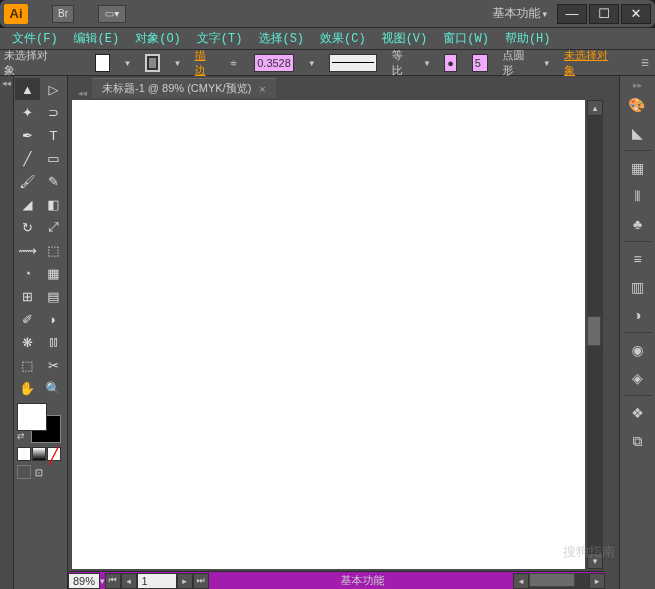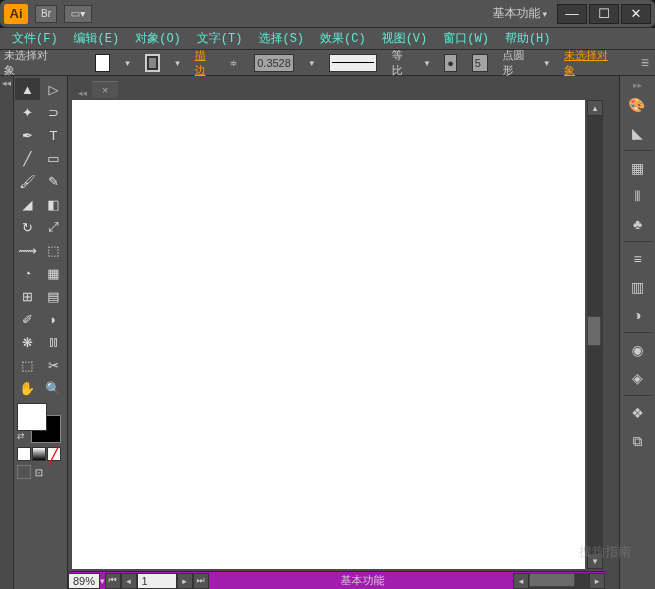--- a/index.html
+++ b/index.html
@@ -1,33 +1,33 @@
 <!DOCTYPE html>
 <html><head>
 <meta charset="utf-8">
 <style>
 * { margin: 0; padding: 0; box-sizing: border-box; font-family: "Microsoft YaHei", sans-serif; }
 body { background: #1a1a1a; width: 655px; height: 589px; overflow: hidden; }
 .titlebar { height: 28px; background: #535353; display: flex; align-items: center; padding: 0 4px; border-bottom: 1px solid #2a2a2a; border-radius: 6px; }
 .logo { width: 24px; height: 20px; background: #ff9a00; color: #4a2c00; font-weight: bold; font-size: 13px; display: flex; align-items: center; justify-content: center; border-radius: 2px; }
-.titlebar-btn { width: 22px; height: 18px; background: #6a6a6a; margin-left: 7px; border: 1px solid #3a3a3a; display: flex; align-items: center; justify-content: center; color: #ddd; font-size: 10px; }
+.titlebar-btn { width: 22px; height: 18px; background: #6a6a6a; margin-left: 24px; border: 1px solid #3a3a3a; display: flex; align-items: center; justify-content: center; color: #ddd; font-size: 10px; }
 .spacer { flex: 1; }
 .workspace-label { color: #ccc; font-size: 12px; padding: 0 6px; display: flex; align-items: center; }
 .win-controls { display: flex; gap: 0; }
 .win-btn { width: 30px; height: 20px; background: #3a3a3a; color: #eee; display: flex; align-items: center; justify-content: center; font-size: 13px; margin-left: 2px; border: 1px solid #222; }
 .menubar { height: 22px; background: #535353; display: flex; align-items: center; padding: 0 4px; border-bottom: 1px solid #2a2a2a; }
 .menu-item { color: #5eead4; font-size: 12px; padding: 0 8px; cursor: pointer; font-family: Liberation Mono, monospace; }
 .controlbar { height: 26px; background: #535353; display: flex; align-items: center; padding: 0 4px; gap: 15px; border-bottom: 1px solid #2a2a2a; }
 .ctrl-label { color: #ccc; font-size: 11px; }
 .ctrl-link { color: #ff9a00; font-size: 11px; text-decoration: underline; }
 .swatch { width: 18px; height: 18px; border: 1px solid #222; }
 .swatch.white { background: #fff; }
 .swatch.gray { background: #888; border: 2px solid #ccc; box-shadow: inset 0 0 0 2px #333; width: 18px; height: 18px; }
 .dropdown-arrow { color: #ccc; font-size: 9px; }
-.input-box { background: #a3a3a3; border: 1px solid #333; height: 18px; font-size: 11px; padding: 0 2px; display: flex; align-items: center; color: #333; text-align: center; }
+.input-box { background: #f0abfc; border: 1px solid #333; height: 18px; font-size: 11px; padding: 0 2px; display: flex; align-items: center; color: #333; text-align: center; }
 .stroke-preview { width: 58px; height: 18px; background: #eee; border: 1px solid #333; display: flex; align-items: center; justify-content: center; }
 .stroke-preview::before { content: ""; width: 42px; height: 1px; background: #000; }
 .main-area { display: flex; height: 513px; }
 .left-strip { width: 14px; background: #4a4a4a; border-right: 1px solid #2a2a2a; }
 .left-strip-top { height: 14px; display: flex; align-items: center; justify-content: center; color: #aaa; font-size: 9px; }
 .toolbox { width: 54px; background: #535353; border-right: 1px solid #2a2a2a; padding: 2px 1px; }
 .tool-row { display: flex; gap: 1px; margin-bottom: 1px; }
 .tool { width: 25px; height: 22px; background: #535353; border: 1px solid transparent; display: flex; align-items: center; justify-content: center; color: #ddd; font-size: 13px; cursor: pointer; }
 .tool.active { background: #3a3a3a; }
 .color-picker { margin-top: 4px; width: 48px; height: 42px; position: relative; }
@@ -50,21 +50,21 @@
 .statusbar { height: 18px; background: #a21caf; display: flex; align-items: center; border-top: 1px solid #2a2a2a; font-size: 11px; color: #ccc; }
 .status-zoom { background: #eee; color: #333; padding: 0 4px; height: 16px; display: flex; align-items: center; border: 1px solid #333; }
 .nav-btn { width: 16px; height: 16px; background: #535353; display: flex; align-items: center; justify-content: center; font-size: 9px; border: 1px solid #333; color: #ccc; }
 .status-page { background: #eee; color: #333; width: 40px; height: 16px; display: flex; align-items: center; padding: 0 4px; border: 1px solid #333; }
 .status-text { padding: 0 12px; }
 .right-strip { width: 14px; background: #4a4a4a; }
 .right-panel { width: 36px; background: #535353; border-left: 1px solid #2a2a2a; display: flex; flex-direction: column; align-items: center; padding-top: 4px; gap: 2px; }
 .panel-icon { width: 28px; height: 26px; display: flex; align-items: center; justify-content: center; color: #ccc; font-size: 14px; cursor: pointer; }
 .panel-sep { width: 28px; height: 1px; background: #3a3a3a; margin: 2px 0; }
 .dropdown-icn { color: #ccc; font-size: 9px; padding: 0 2px; }
-.watermark { position: absolute; right: 24px; bottom: 28px; color: rgba(150,150,150,0.4); font-size: 13px; pointer-events: none; }
+.watermark { position: absolute; right: 40px; bottom: 28px; color: rgba(150,150,150,0.4); font-size: 13px; pointer-events: none; }
 </style>
 </head>
 <body>
 
 <div class="titlebar">
   <div class="logo">Ai</div>
   <div class="titlebar-btn">Br</div>
   <div class="titlebar-btn" style="width:28px">▭▾</div>
   <div class="spacer"></div>
   <div class="workspace-label">
@@ -190,20 +190,21 @@
     <div class="mini-swatches" style="margin-top:4px">
       <div class="mini-sw" style="background:#535353;border:1px solid #777"></div>
       <div class="tool" style="width:14px;height:14px;font-size:10px">⊡</div>
     </div>
   </div>
 
   <div class="canvas-area">
     <div class="tab-bar">
       <div class="tab-handle">◂◂</div>
       <div class="doc-tab">
+        <span>未标题-1 @ 89% (CMYK/预览)</span>
         <span class="tab-close">×</span>
       </div>
     </div>
     <div class="canvas-wrap">
       <div class="canvas"></div>
       <div class="vscroll">
         <div class="scroll-btn">▴</div>
         <div class="scroll-track">
             <div class="scroll-thumb" style="top:200px;width:14px;height:30px;left:0"></div>
           </div>

